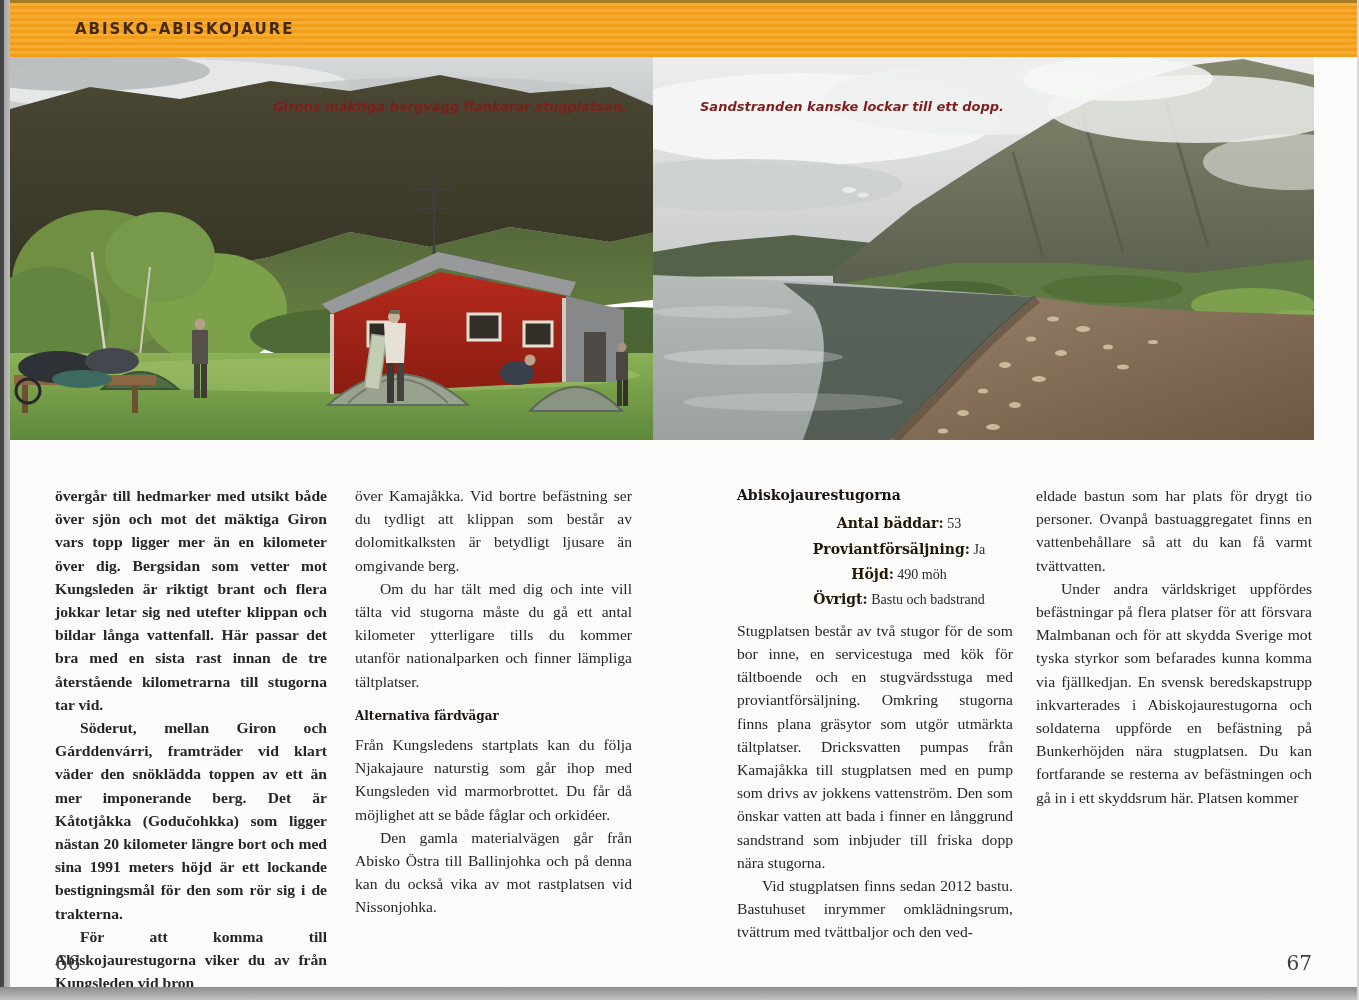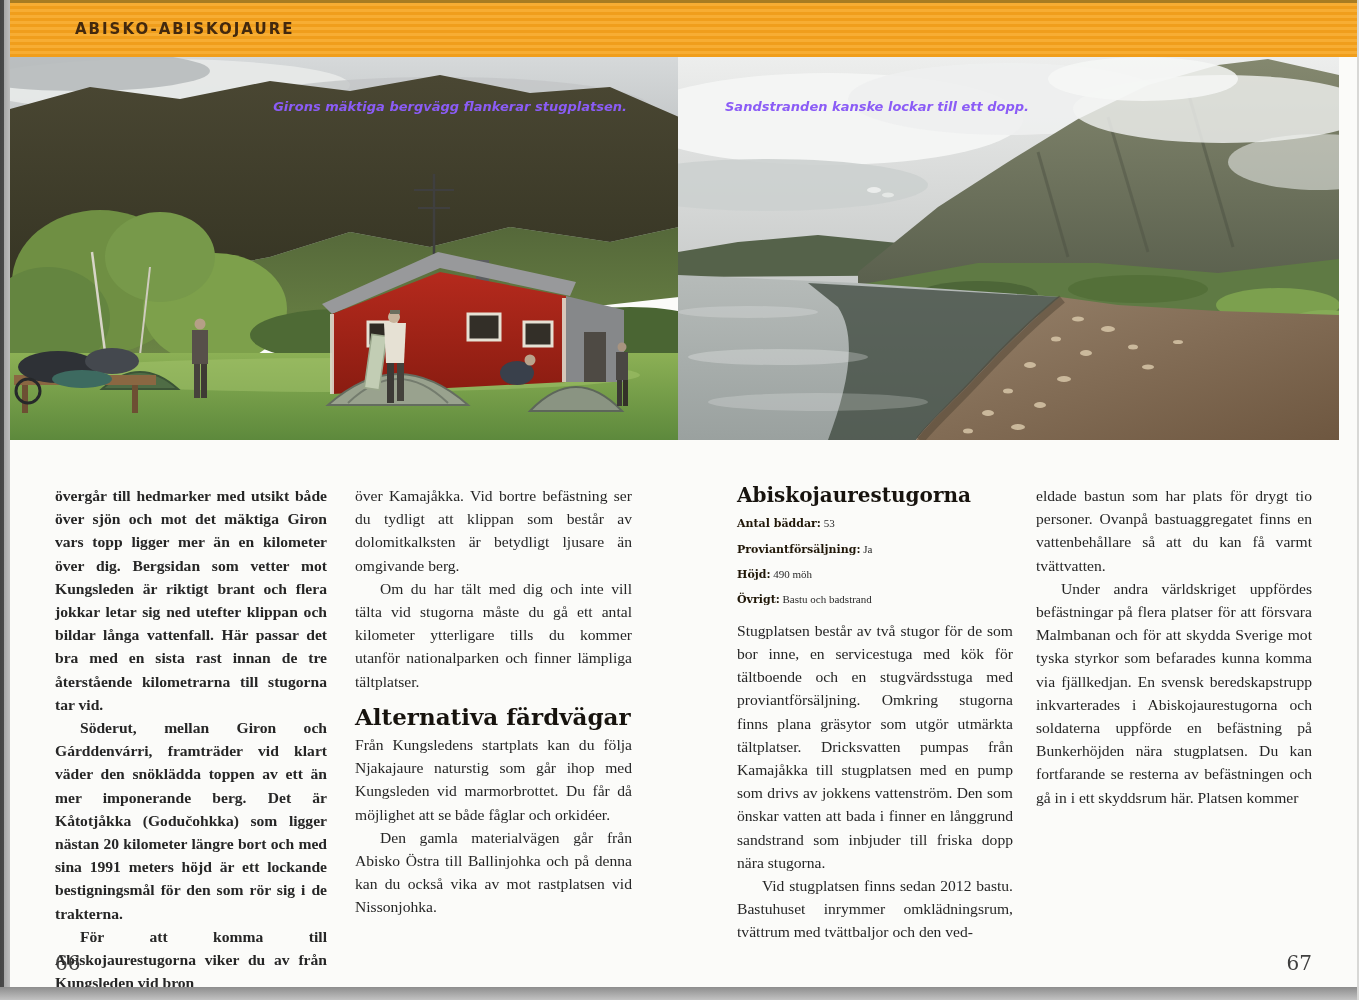--- a/index.html
+++ b/index.html
@@ -14,40 +14,40 @@
   .edge-right{position:absolute;right:0;top:0;width:2px;height:100%;background:#d8d8d6;}
   
   .band{position:absolute;left:10px;right:0;top:3px;height:54px;
         background:repeating-linear-gradient(180deg,#f7ad33 0,#f7ad33 3px,#f09e1c 3px,#f09e1c 6px);}
   .band-title{position:absolute;left:65px;top:17px;font-family:"DejaVu Sans",sans-serif;
               font-weight:700;font-size:15px;letter-spacing:2px;color:#43290e;}
   
   .photo{position:absolute;top:57px;height:383px;overflow:hidden;}
   .photo svg{display:block;width:100%;height:100%;}
   #photo-left{left:10px;width:669px;}
-  #photo-right{left:678px;width:661px;}
+  #photo-right{left:653px;width:661px;}
   .caption{position:absolute;font-family:"DejaVu Sans",sans-serif;font-style:italic;
-           font-weight:700;font-size:13px;color:#8b5cf6;white-space:nowrap;}
+           font-weight:700;font-size:13px;color:#7f1d1d;white-space:nowrap;}
   #cap-left{top:42px;right:52px;}
   #cap-right{top:42px;left:47px;}
   
   .col{position:absolute;top:484px;height:470px;font-size:15.6px;line-height:23.2px;
        color:#262626;text-align:justify;}
   #col1{left:55px;width:272px;font-weight:bold;}
   #col2{left:355px;width:277px;}
   #col3{left:737px;width:276px;}
   #col4{left:1036px;width:276px;}
   .col p{margin:0;}
   .col p.ind{text-indent:1.6em;}
   h3.subhead{margin:12px 0 5px 0;font-family:"DejaVu Serif",serif;font-weight:700;
-             font-size:23px;color:#17130e;text-align:left;}
+             font-size:12px;color:#17130e;text-align:left;}
   .infobox{margin:0 0 6px 0;}
   .infobox h3{margin:0 0 4px 0;font-family:"DejaVu Serif",serif;font-weight:700;
-              font-size:20px;color:#17130e;}
-  .inforow{font-size:11px;line-height:25.4px;text-align:left;}
+              font-size:14px;color:#17130e;}
+  .inforow{font-size:14px;line-height:25.4px;text-align:center;margin-left:48px;}
   .inforow .lbl{font-family:"DejaVu Serif",serif;font-weight:700;color:#201708;}
   .inforow .val{font-family:"Liberation Serif",serif;color:#2a2a2a;}
   .pagenum{position:absolute;top:951px;font-family:"DejaVu Serif",serif;
            font-size:20px;color:#3f3f3f;}
   #pagenum-left{left:55px;}
   #pagenum-right{right:47px;}
 </style>
 </head>
 <body>
 

